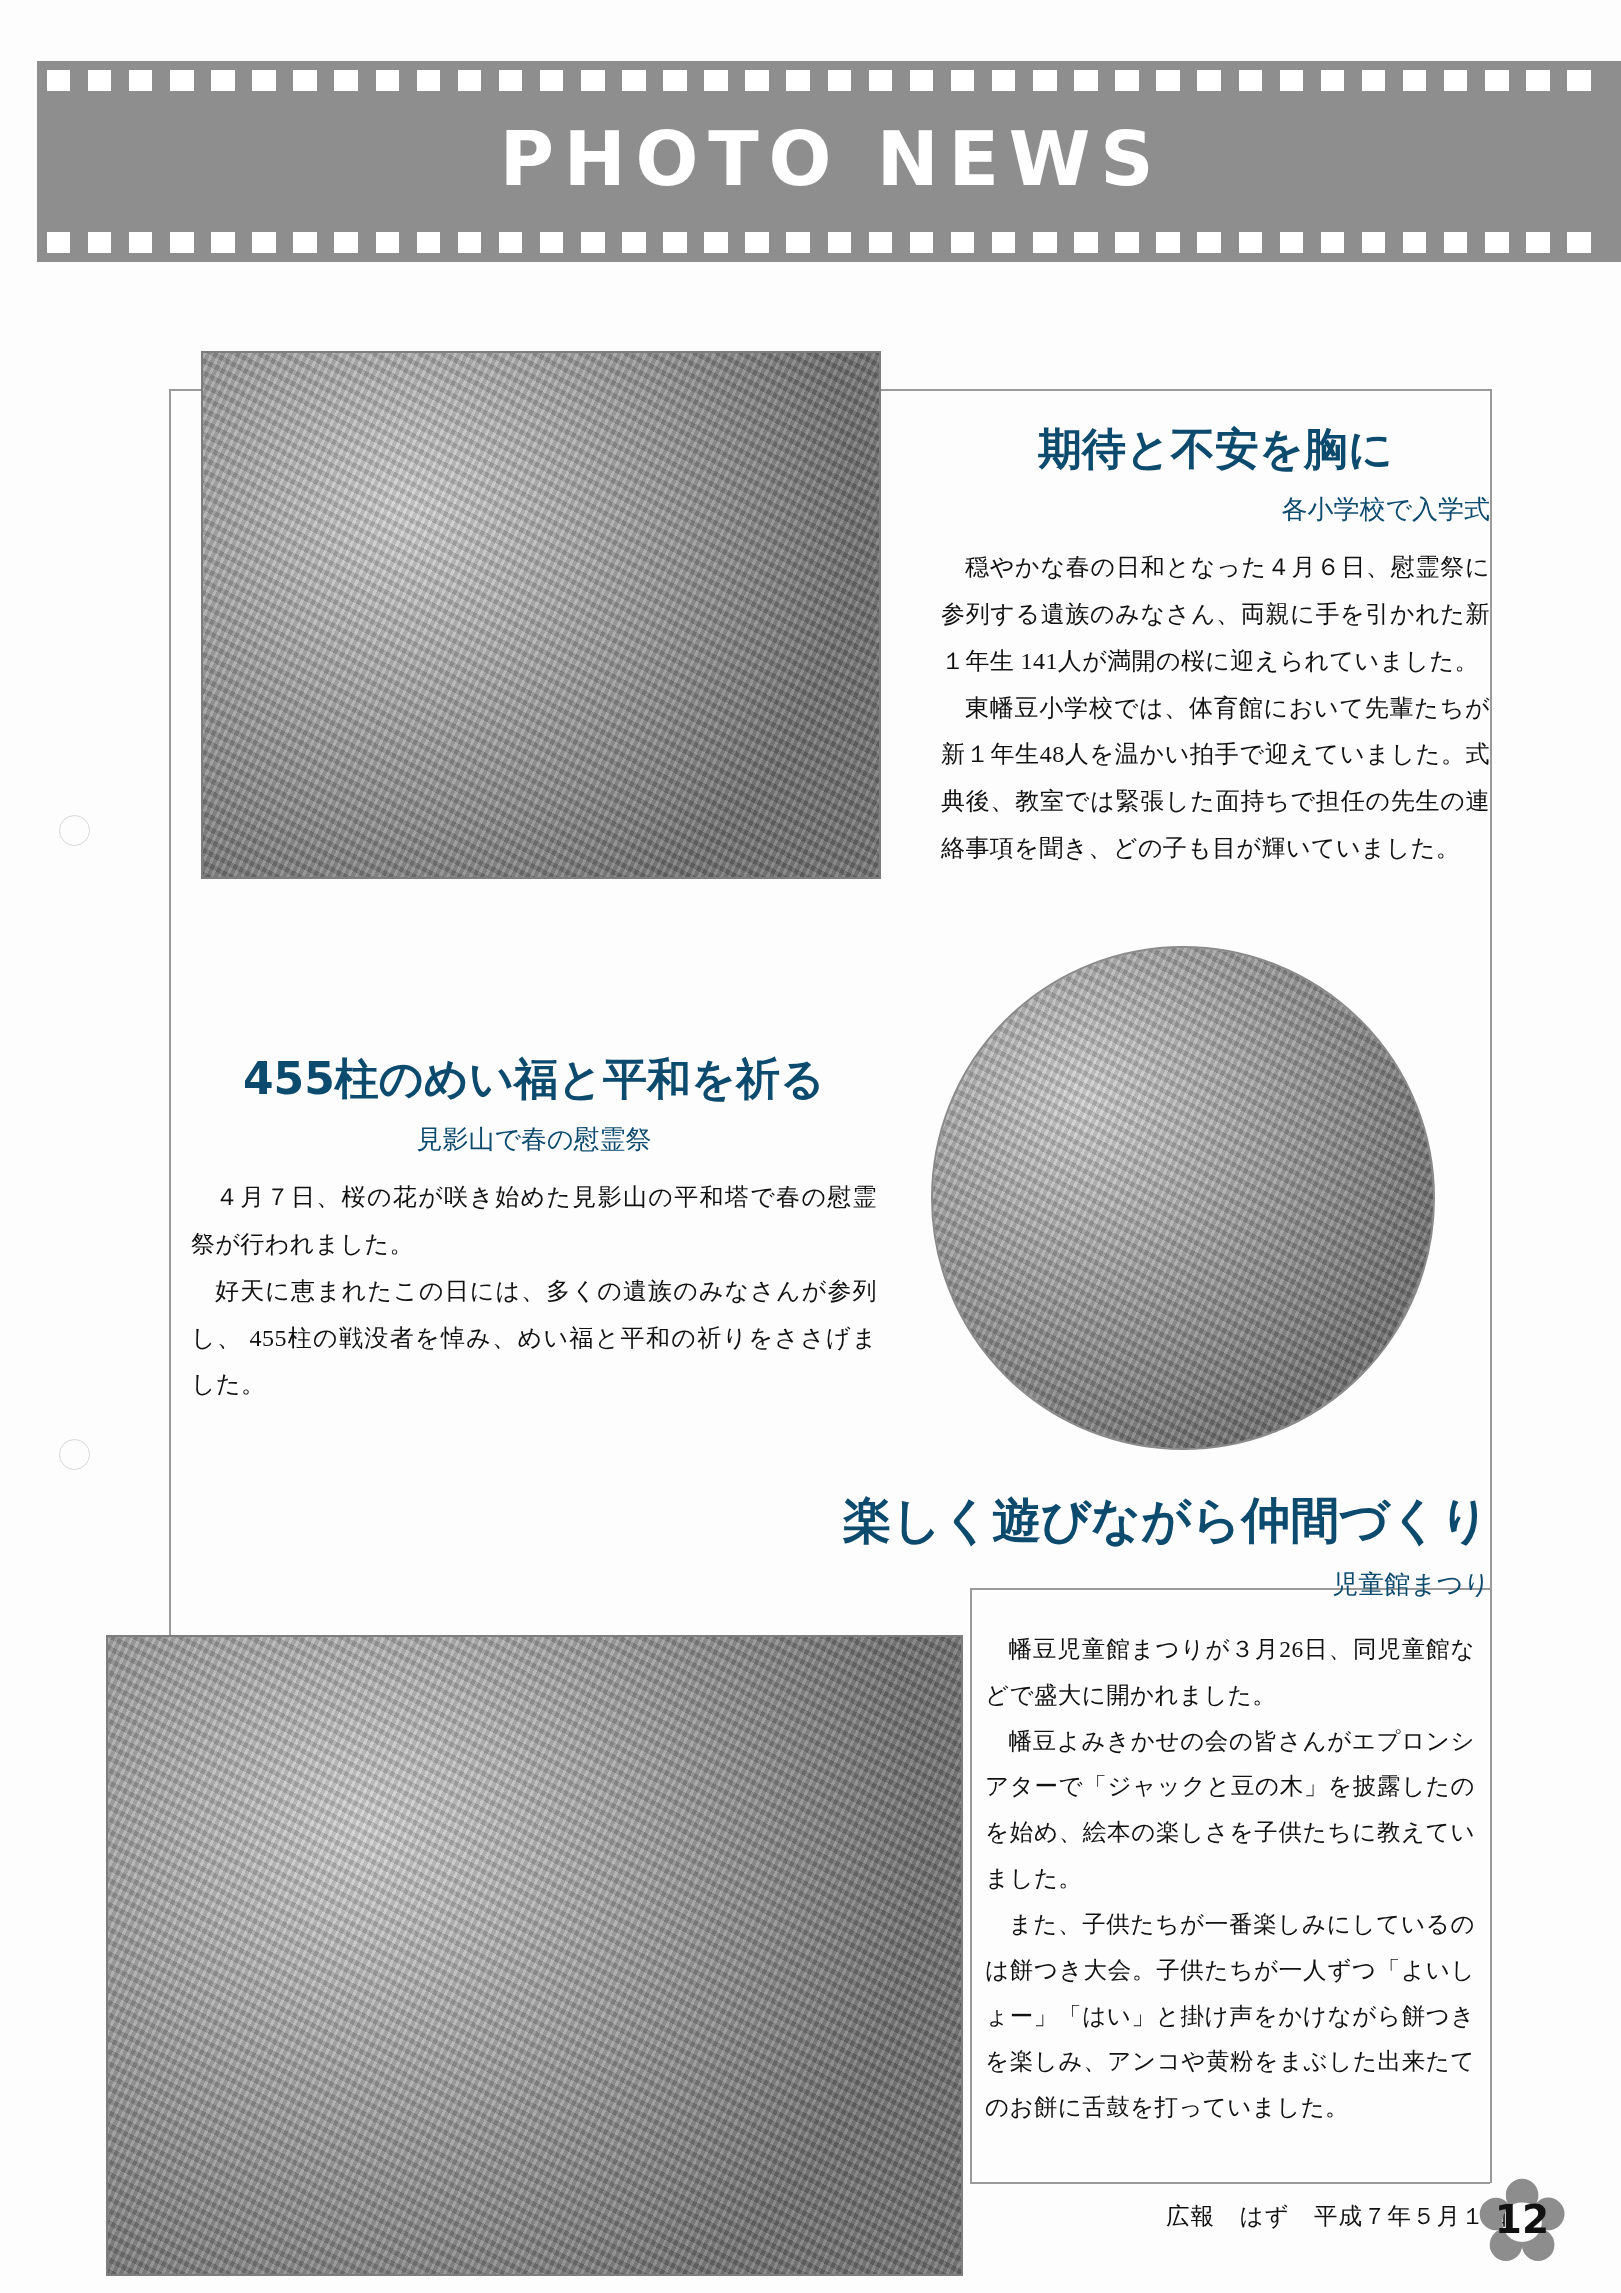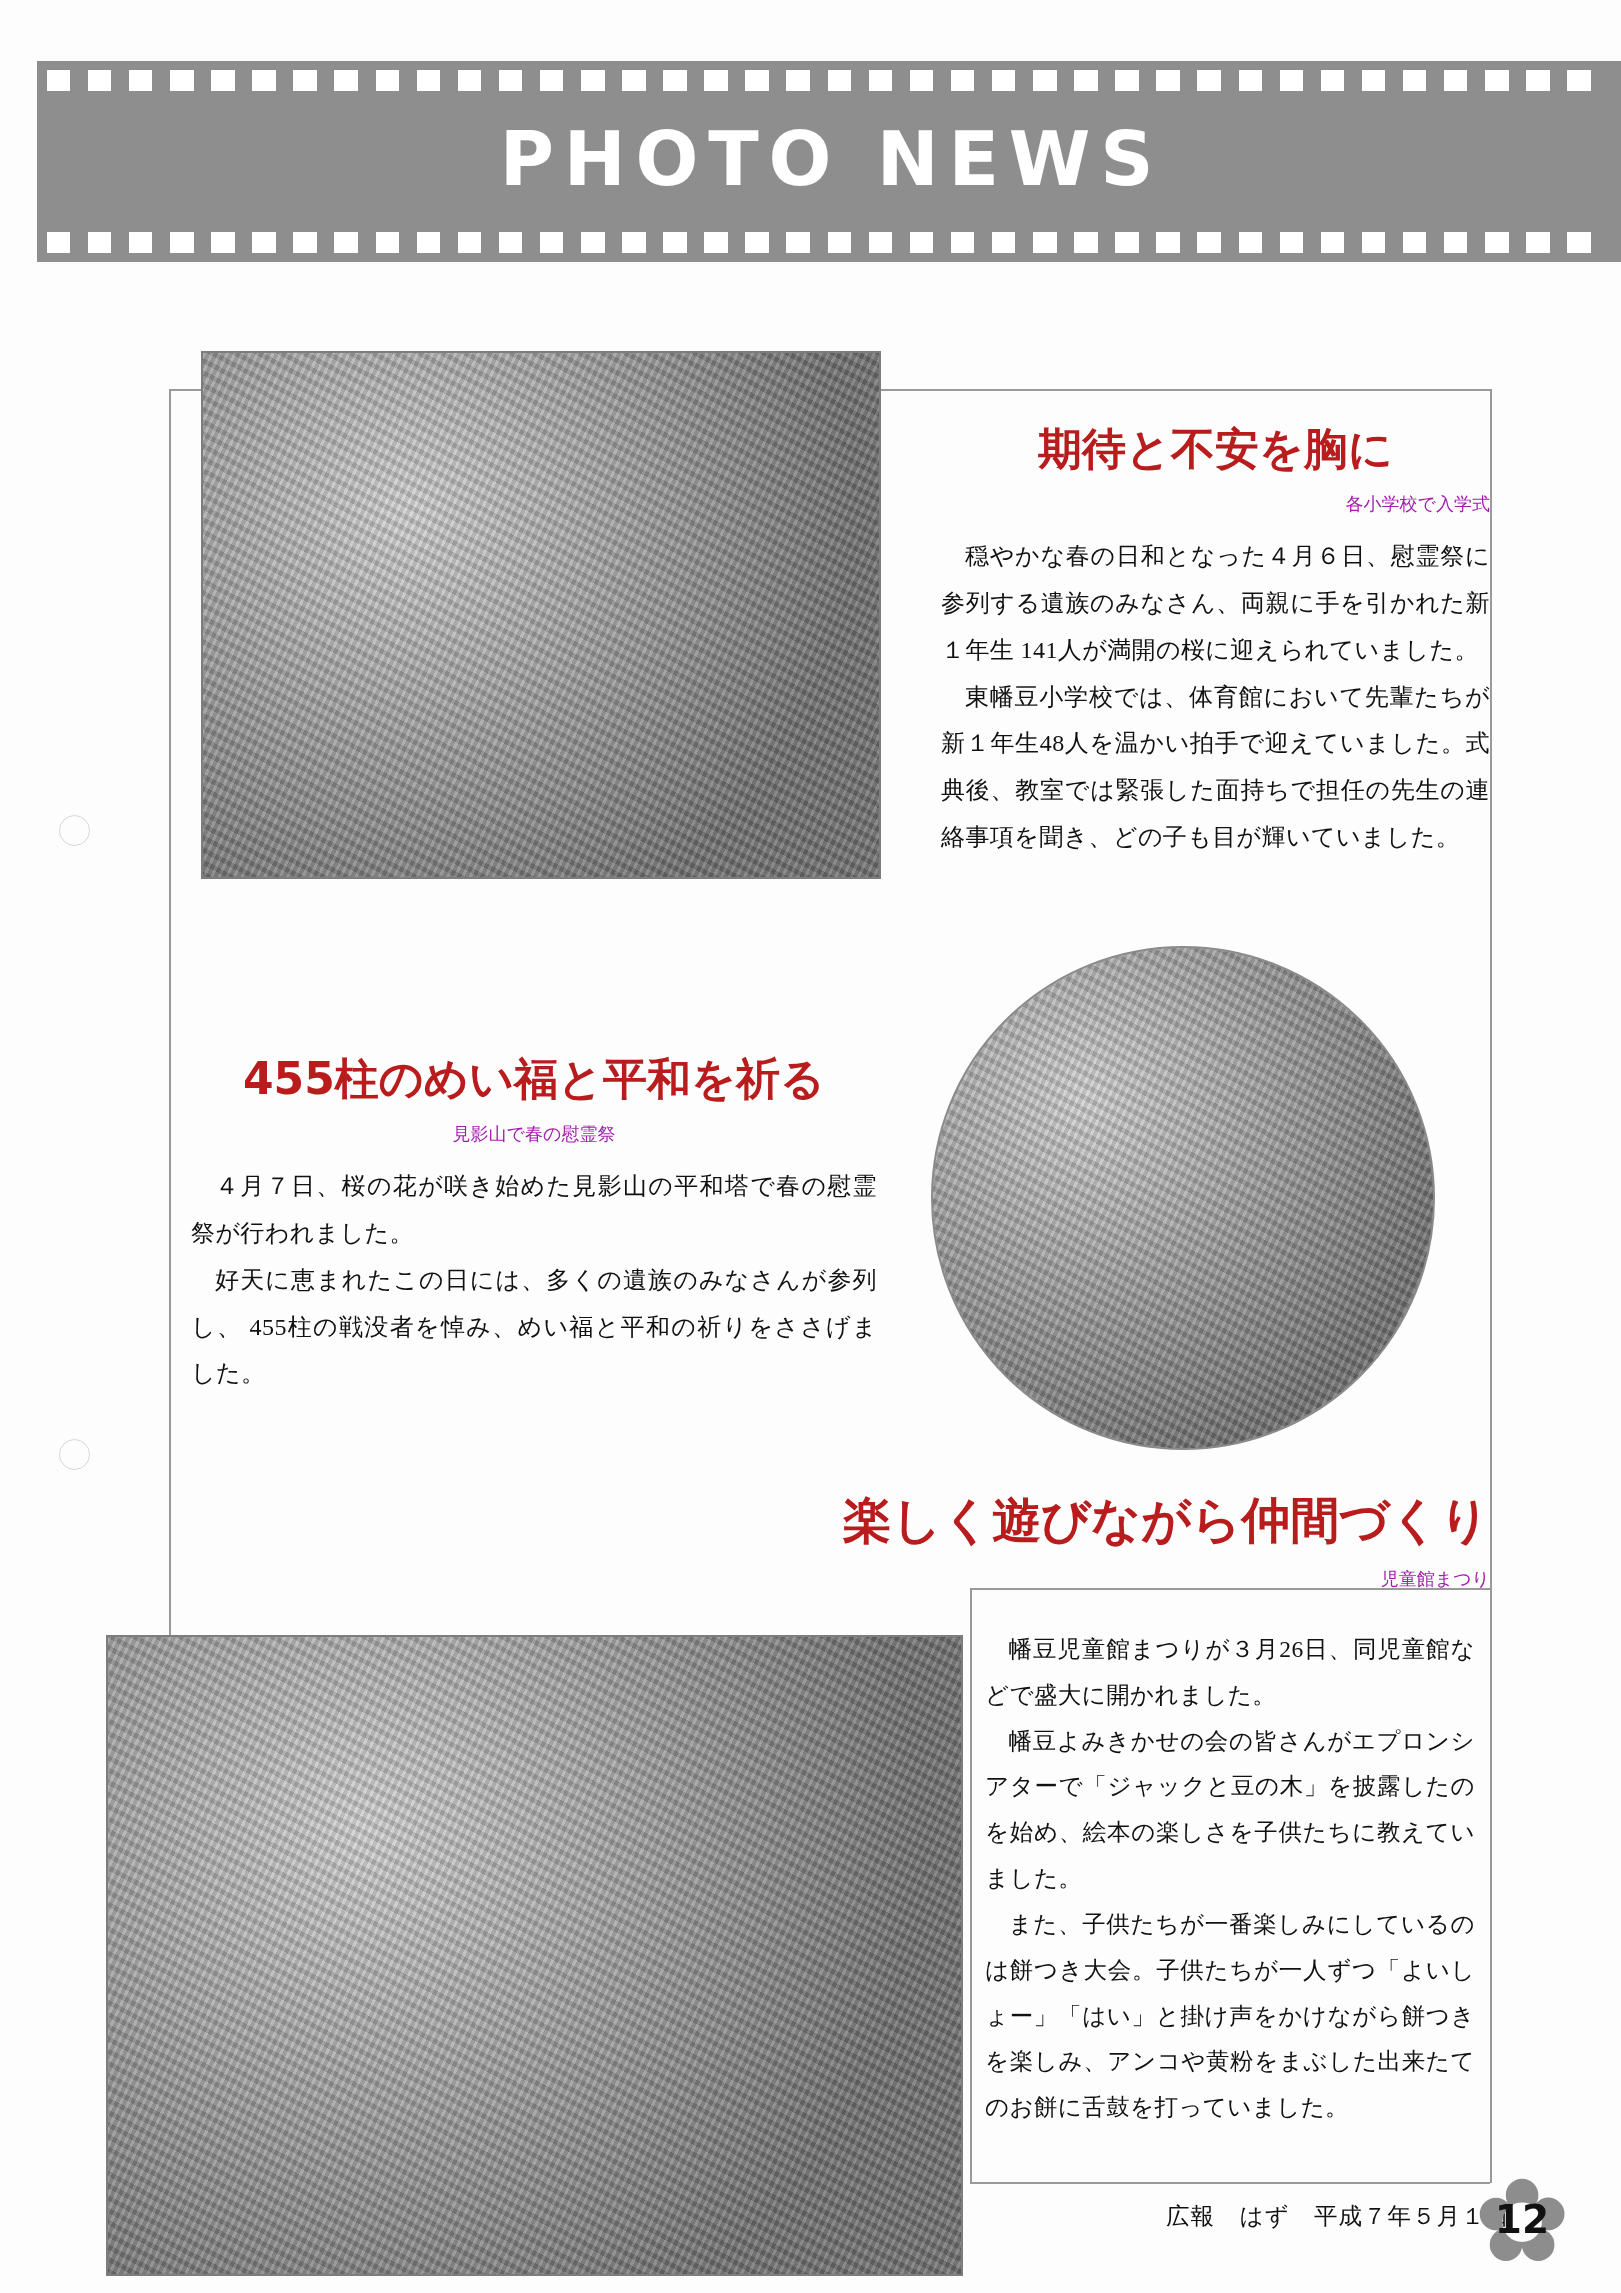--- a/index.html
+++ b/index.html
@@ -129,27 +129,27 @@
     width: 853px; height: 637px;
     border: 2px solid #7d7d7d;
   }
 
   
   .article { position: absolute; }
 
   .headline {
     font-family: "DejaVu Sans", sans-serif;
     font-weight: bold;
-    color: #b91c1c;
+    color: #0c4a6e;
     line-height: 1.25;
   }
   .subhead {
     font-family: "DejaVu Sans", sans-serif;
-    font-size: 18px;
-    color: #a21caf;
+    font-size: 26px;
+    color: #0c4a6e;
     text-align: right;
     margin-top: 15.7px;
   }
   .subhead.center { text-align: center; }
   .body-text {
     font-family: "Liberation Serif", serif;
     font-size: 24px;
     line-height: 1.95;
     color: #111;
     text-align: justify;

